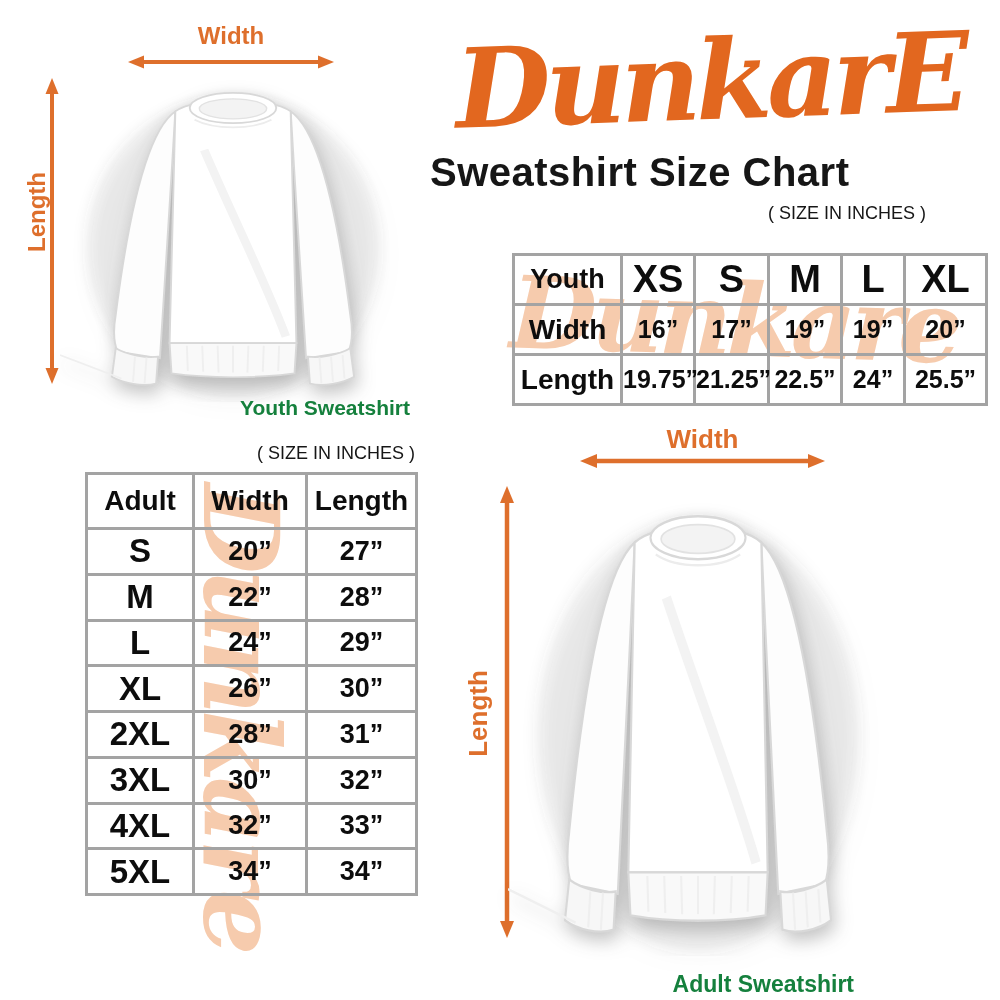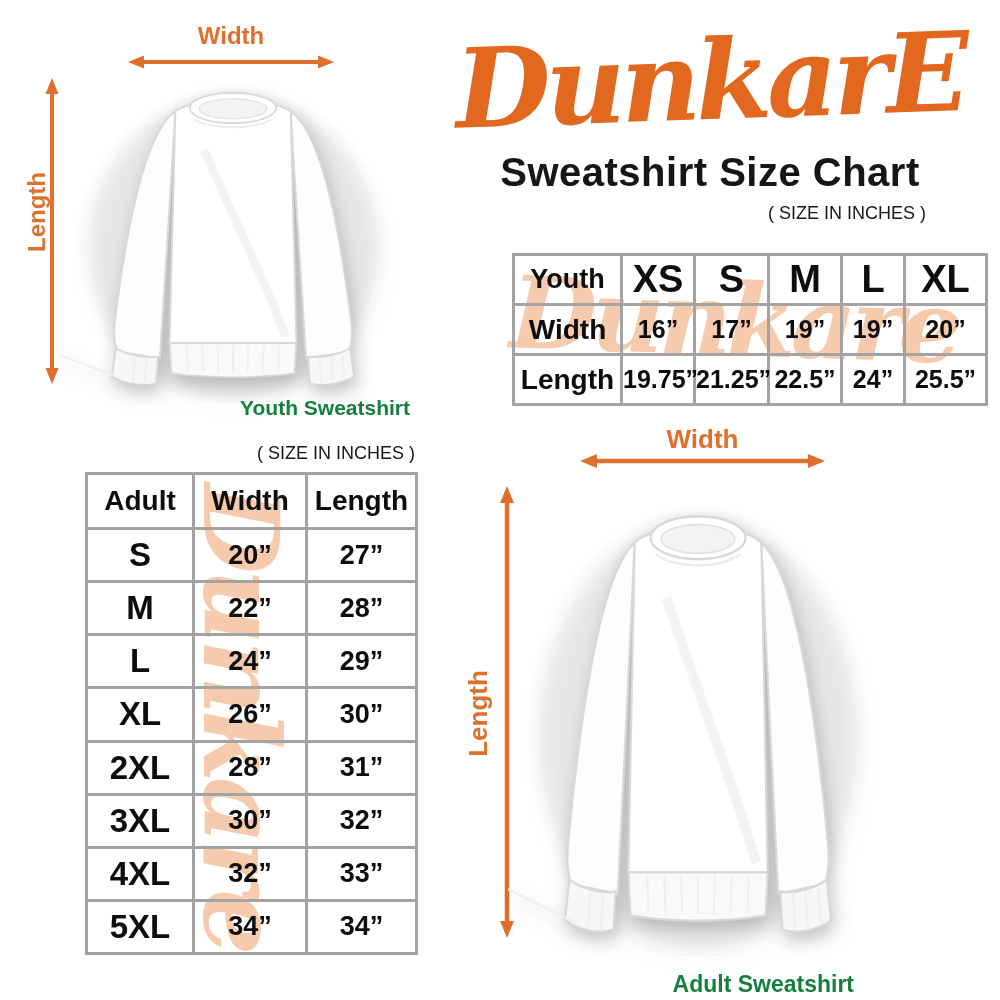--- a/index.html
+++ b/index.html
@@ -5,21 +5,21 @@
   html,body{margin:0;padding:0;background:#ffffff;}
   .canvas{position:relative;width:1000px;height:1000px;background:#ffffff;overflow:hidden;
           font-family:"Liberation Sans",sans-serif;color:#111;}
   .abs{position:absolute;}
   .orange-label{color:#DE6F2C;font-weight:bold;text-align:center;}
   .caption{font-weight:bold;color:#15803d;}
   .rot-ccw{transform:rotate(-90deg);}
   .logo{font-family:"DejaVu Serif",serif;font-style:italic;font-weight:bold;color:#E2671F;
         font-size:110px;line-height:138px;text-align:center;letter-spacing:-5px;
         transform:rotate(-2deg);}
-  .title{font-size:40px;font-weight:bold;text-align:center;letter-spacing:0.5px;color:#161616;}
+  .title{font-size:40px;font-weight:bold;letter-spacing:0.5px;color:#161616;}
   .size-note{font-size:18px;font-weight:normal;color:#161616;}
   table.size-table{border-collapse:collapse;table-layout:fixed;position:relative;z-index:2;background:transparent;}
   table.size-table th,table.size-table td{border:3px solid #a3a3a3;text-align:center;vertical-align:middle;
         padding:0;color:#0d0d0d;background:transparent;}
   .yt-head{font-size:27px;font-weight:bold;}
   .yt-size{font-size:38px;font-weight:bold;margin-top:20px;}
   .yt-rowlabel{font-size:28px;font-weight:bold;}
   .yt-val{font-size:25px;font-weight:bold;margin-left:12px;}
   .at-head{font-size:28px;font-weight:bold;}
   .at-size{font-size:33px;font-weight:bold;}
@@ -137,21 +137,21 @@
           </tr>
         </tbody>
     </table>
   </div>
 
   <div class="abs size-note" style="left:85px;top:443px;width:330px;text-align:right;padding-right:10px;">( SIZE IN INCHES )</div>
 
   <div class="abs" style="left:85px;top:472px;width:330px;height:483px;">
     <div class="watermark abs" style="left:-95px;top:195px;width:500px;height:100px;line-height:100px;
          text-align:center;font-size:104px;transform:rotate(90deg);">Dunkare</div>
-    <table class="size-table" style="width:330px;height:483px;">
+    <table class="size-table" style="width:330px;height:424px;">
       <colgroup>
         <col style="width:107px">
           <col style="width:113px">
           <col style="width:110px">
       </colgroup>
       <tbody>
           <tr style="height: 55px;">
             <th class="at-head">Adult</th>
             <th class="at-head">Width</th>
             <th class="at-head">Length</th>

